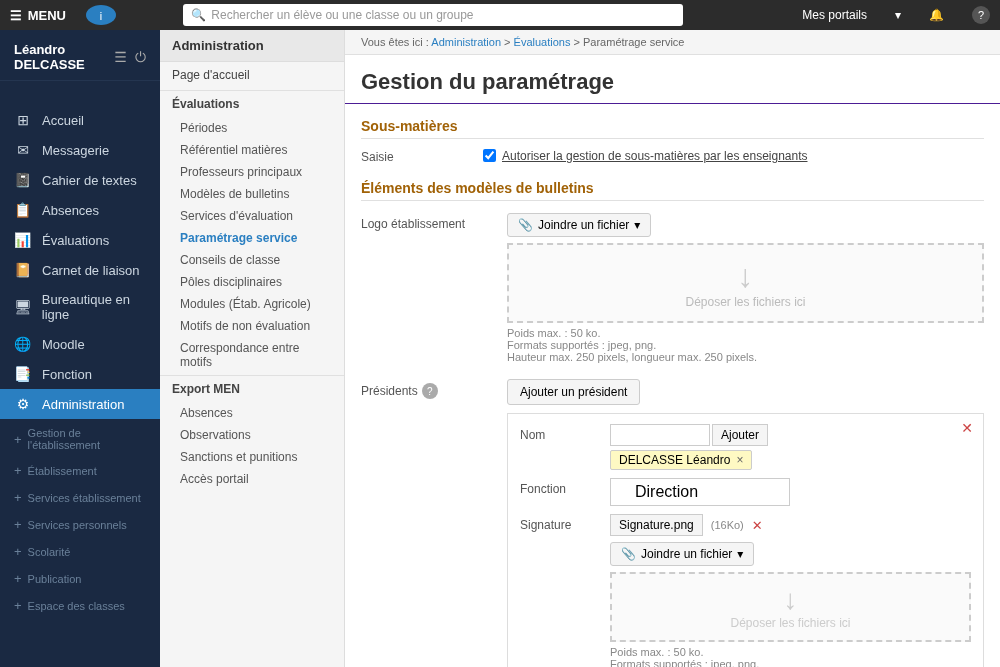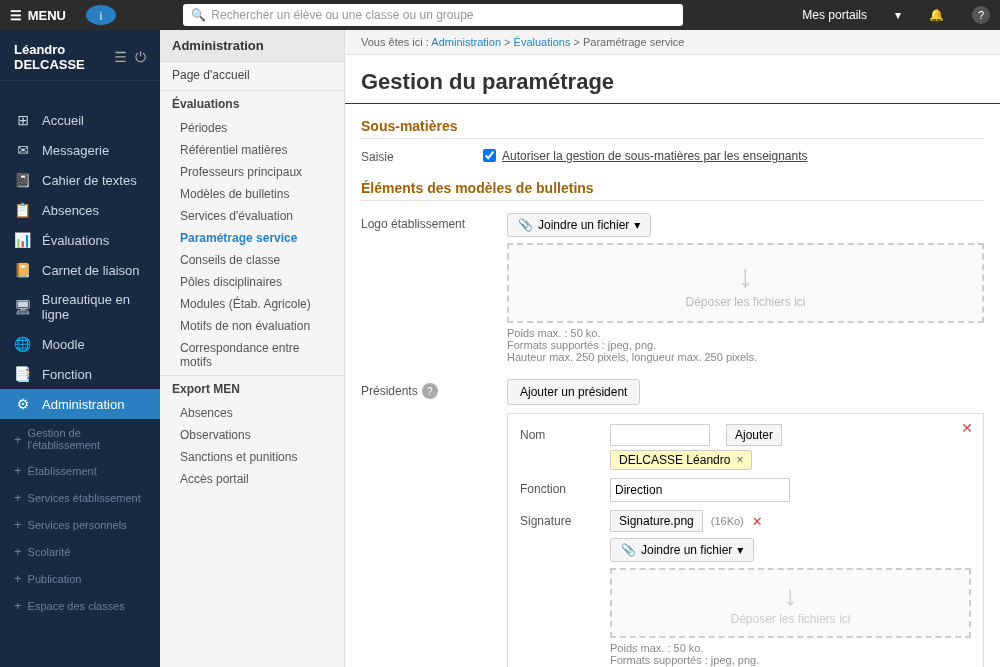--- a/index.html
+++ b/index.html
@@ -283,22 +283,22 @@
       background: #fef9c3;
       border: 1px solid #ccc;
       padding: 2px 8px;
       font-size: 12px;
       border-radius: 2px;
       gap: 6px;
     }
     .name-tag .x { cursor: pointer; color: #666; }
     .fonction-input {
       border: 1px solid #ccc;
-      padding: 4px 4px;
-      font-size: 12px;
+      padding: 4px 24px;
+      font-size: 16px;
       width: 180px;
     }
     .sig-file-row {
       display: flex;
       align-items: center;
       gap: 8px;
       margin-bottom: 6px;
       font-size: 12px;
     }
     .sig-filename {
@@ -517,21 +517,21 @@
             <div style="flex:1;">
               <div class="add-btn">Ajouter un président</div>
 
               
               <div class="president-card">
                 <span class="close-x">✕</span>
 
                 <div class="pres-field">
                   <div class="pres-field-label">Nom</div>
                   <div class="pres-field-content">
-                    <div style="display:flex;align-items:center;gap:16px;margin-bottom:4px;">
+                    <div style="display:flex;align-items:center;gap:2px;margin-bottom:4px;">
                       <input type="text" style="border: 1px solid rgb(204, 204, 204); padding: 3px 6px; font-size: 12px; width: 100px;">
                       <button style="background:#f5f5f5;border:1px solid #ccc;padding:3px 8px;font-size:12px;cursor:pointer;">Ajouter</button>
                     </div>
                     <div class="name-tag">
                       <span>DELCASSE Léandro</span>
                       <span class="x">×</span>
                     </div>
                   </div>
                 </div>
 

